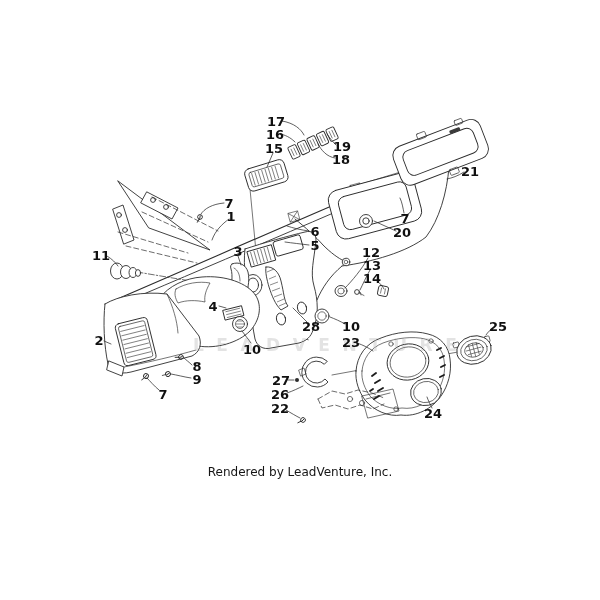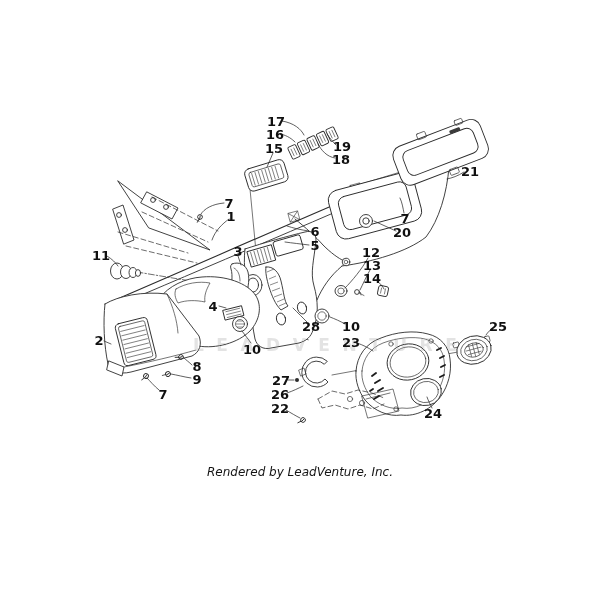--- a/index.html
+++ b/index.html
@@ -13,21 +13,21 @@
   .hatch{fill:none;stroke:#2c2c2c;stroke-width:.55;}
   .mark{fill:none;stroke:#1c1c1c;stroke-width:1.9;stroke-linecap:round;}
   .dash{stroke-dasharray:5 3;stroke-width:.7;}
   .dashdot{stroke-dasharray:6 2 1.5 2;stroke-width:.7;}
   .ldr{fill:none;stroke:#2c2c2c;stroke-width:.75;stroke-linecap:round;}
   .callout{font-family:"DejaVu Sans",sans-serif;font-weight:bold;font-size:13px;
            fill:#101010;text-anchor:middle;dominant-baseline:central;}
   .watermark{font-family:"DejaVu Sans",sans-serif;font-weight:bold;font-size:17px;
              letter-spacing:12.5px;fill:#e3e3e3;mix-blend-mode:darken;}
   .footer{position:absolute;left:0;right:0;top:465px;text-align:center;
-          font-size:12px;color:#151515;font-family:"DejaVu Sans",sans-serif;font-style:italic;}
+          font-size:12px;color:#151515;font-family:"DejaVu Sans",sans-serif;}
 </style>
 </head>
 <body>
 
 <svg id="stage" width="600" height="600" viewBox="0 0 600 600">
   <defs>
     <g id="screw" class="ln">
       <circle cx="0" cy="0" r="2.4"></circle>
       <line x1="-1.3" y1="0" x2="1.3" y2="0"></line>
       <line x1="2.4" y1="0.6" x2="5.6" y2="1.7"></line>

